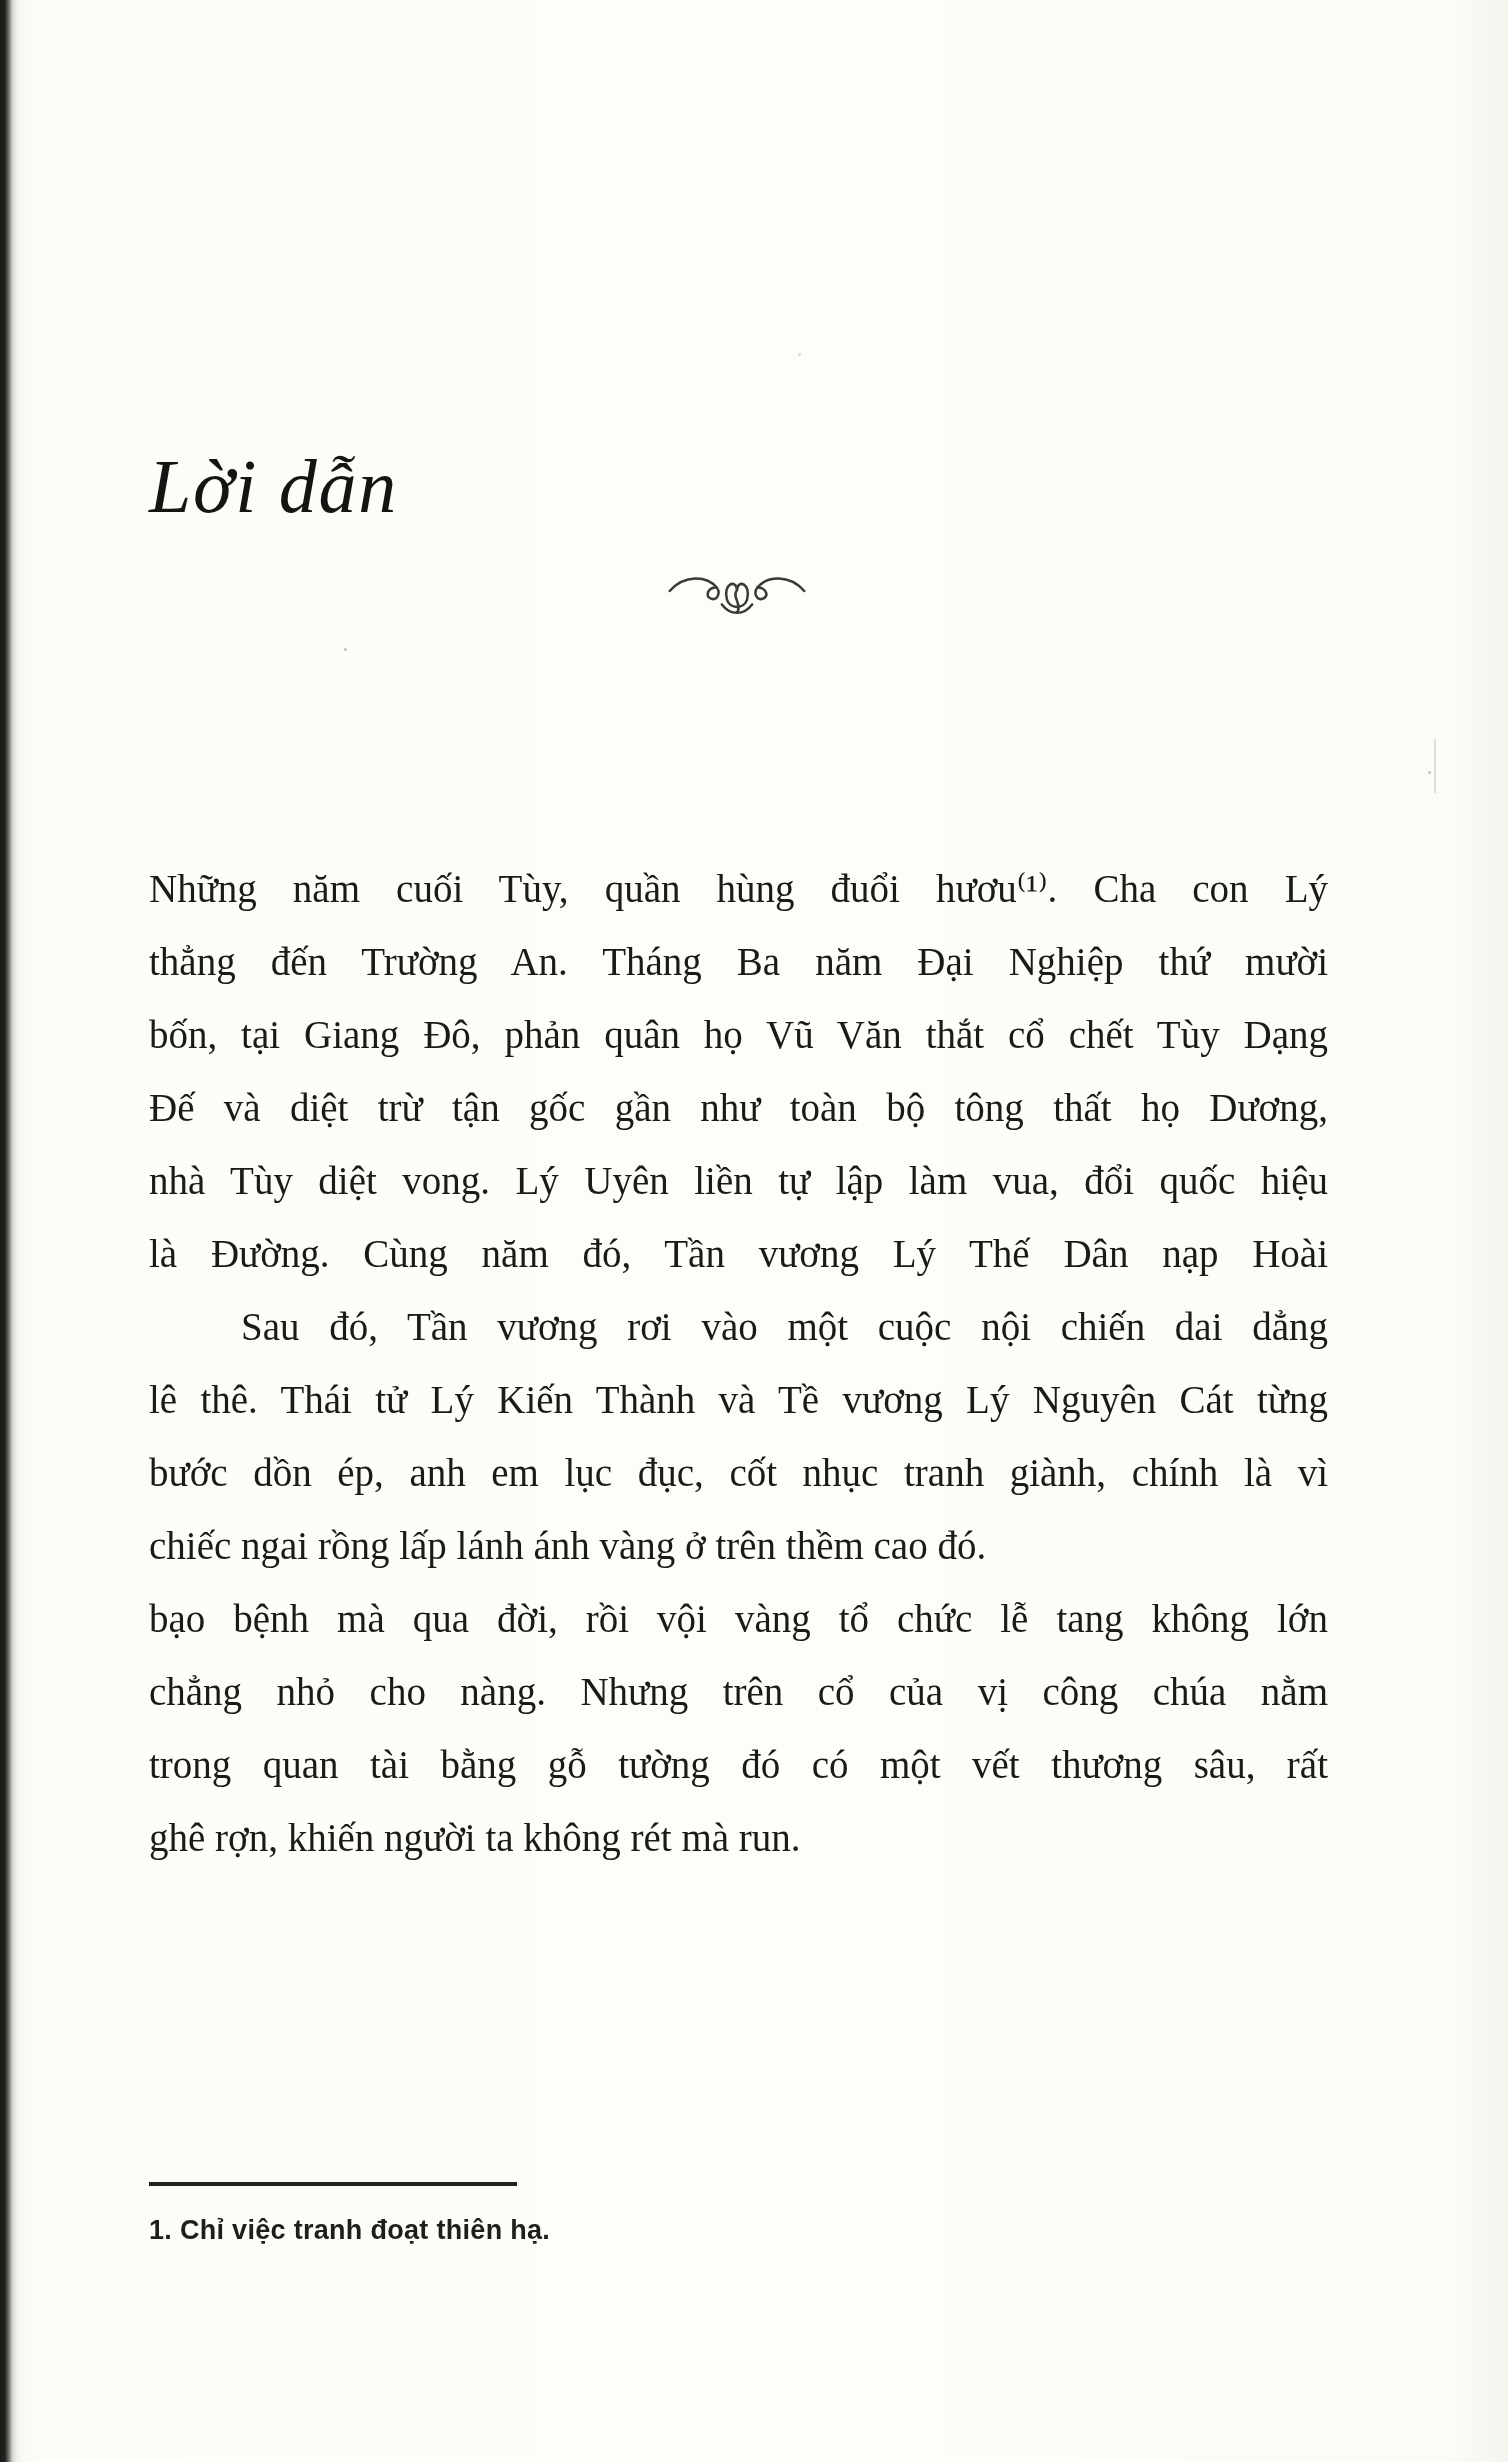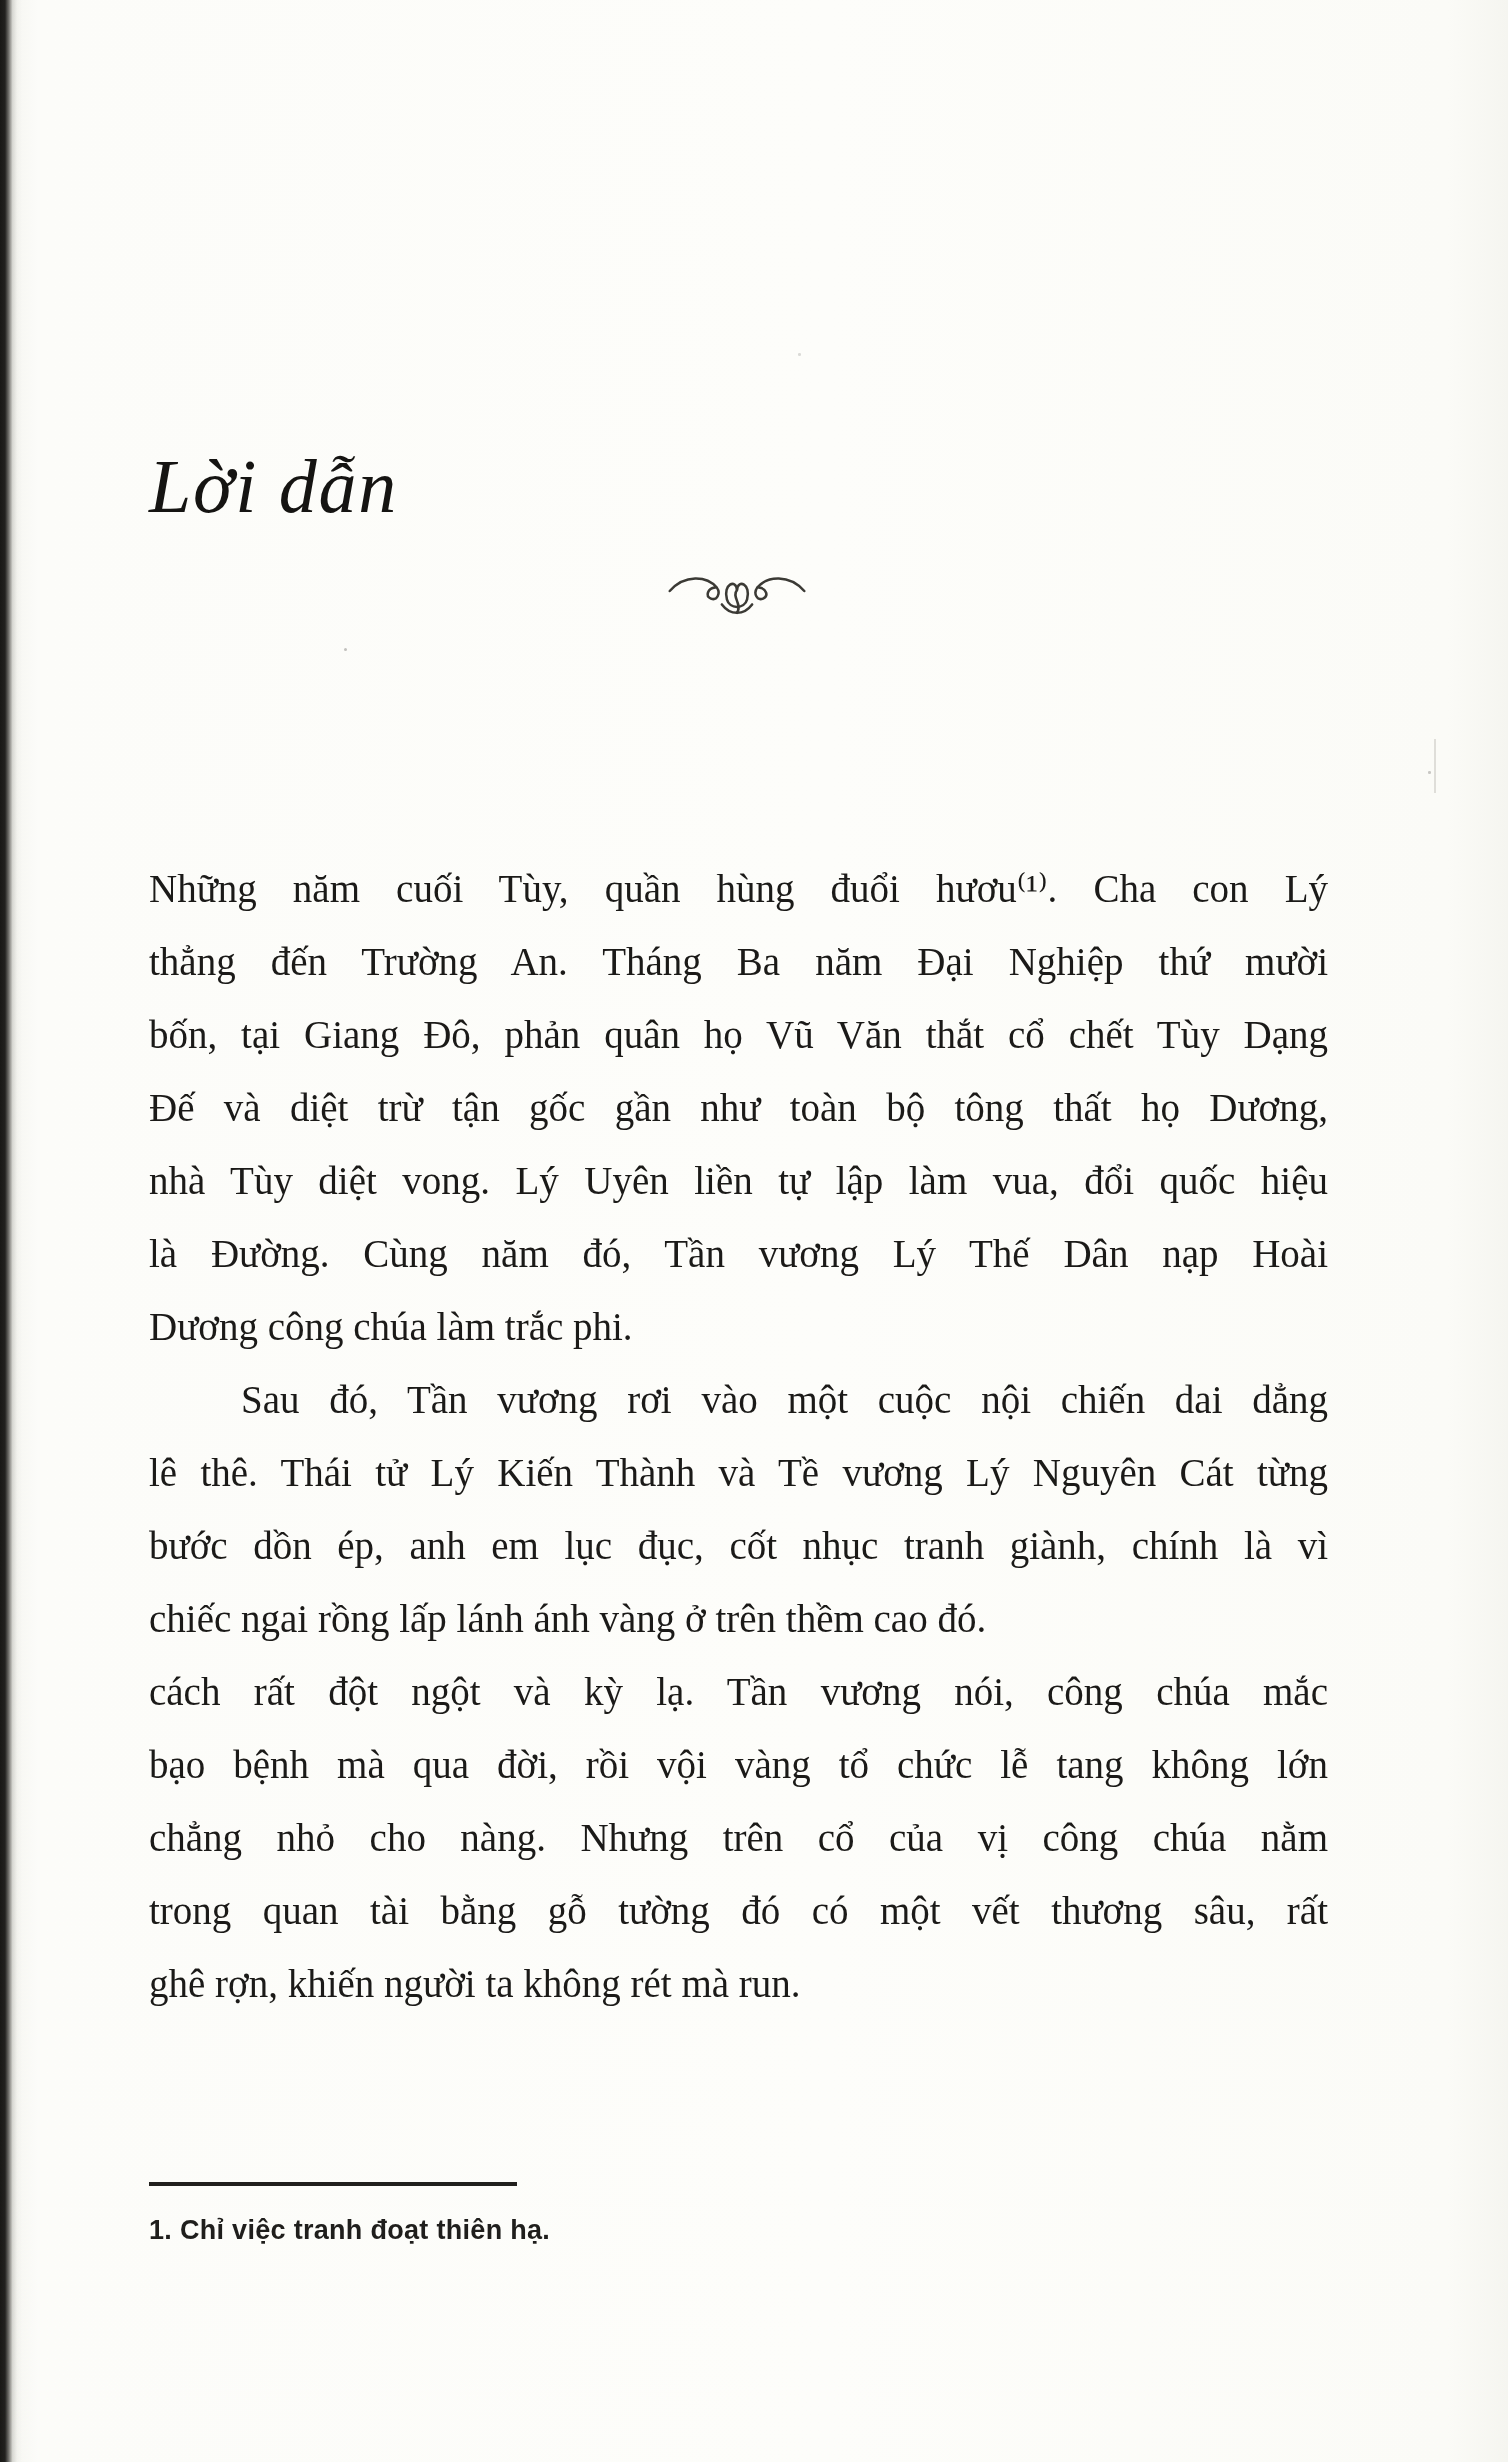--- a/index.html
+++ b/index.html
@@ -123,26 +123,24 @@
     </svg>
   </div>
 
   <div class="body-text">
       <div class="line">Những năm cuối Tùy, quần hùng đuổi hươu⁽¹⁾. Cha con Lý</div>
       <div class="line">thẳng đến Trường An. Tháng Ba năm Đại Nghiệp thứ mười</div>
       <div class="line">bốn, tại Giang Đô, phản quân họ Vũ Văn thắt cổ chết Tùy Dạng</div>
       <div class="line">Đế và diệt trừ tận gốc gần như toàn bộ tông thất họ Dương,</div>
       <div class="line">nhà Tùy diệt vong. Lý Uyên liền tự lập làm vua, đổi quốc hiệu</div>
       <div class="line">là Đường. Cùng năm đó, Tần vương Lý Thế Dân nạp Hoài</div>
-      <div class="line last">Dương công chúa làm trắc phi.</div>
       <div class="line indent">Sau đó, Tần vương rơi vào một cuộc nội chiến dai dẳng</div>
       <div class="line">lê thê. Thái tử Lý Kiến Thành và Tề vương Lý Nguyên Cát từng</div>
       <div class="line">bước dồn ép, anh em lục đục, cốt nhục tranh giành, chính là vì</div>
       <div class="line last">chiếc ngai rồng lấp lánh ánh vàng ở trên thềm cao đó.</div>
-      <div class="line">cách rất đột ngột và kỳ lạ. Tần vương nói, công chúa mắc</div>
       <div class="line">bạo bệnh mà qua đời, rồi vội vàng tổ chức lễ tang không lớn</div>
       <div class="line">chẳng nhỏ cho nàng. Nhưng trên cổ của vị công chúa nằm</div>
       <div class="line">trong quan tài bằng gỗ tường đó có một vết thương sâu, rất</div>
       <div class="line last">ghê rợn, khiến người ta không rét mà run.</div>
     </div>
 
   <div class="footnote-rule"></div>
 
   <div class="footnote">1. Chỉ việc tranh đoạt thiên hạ.</div>
 

